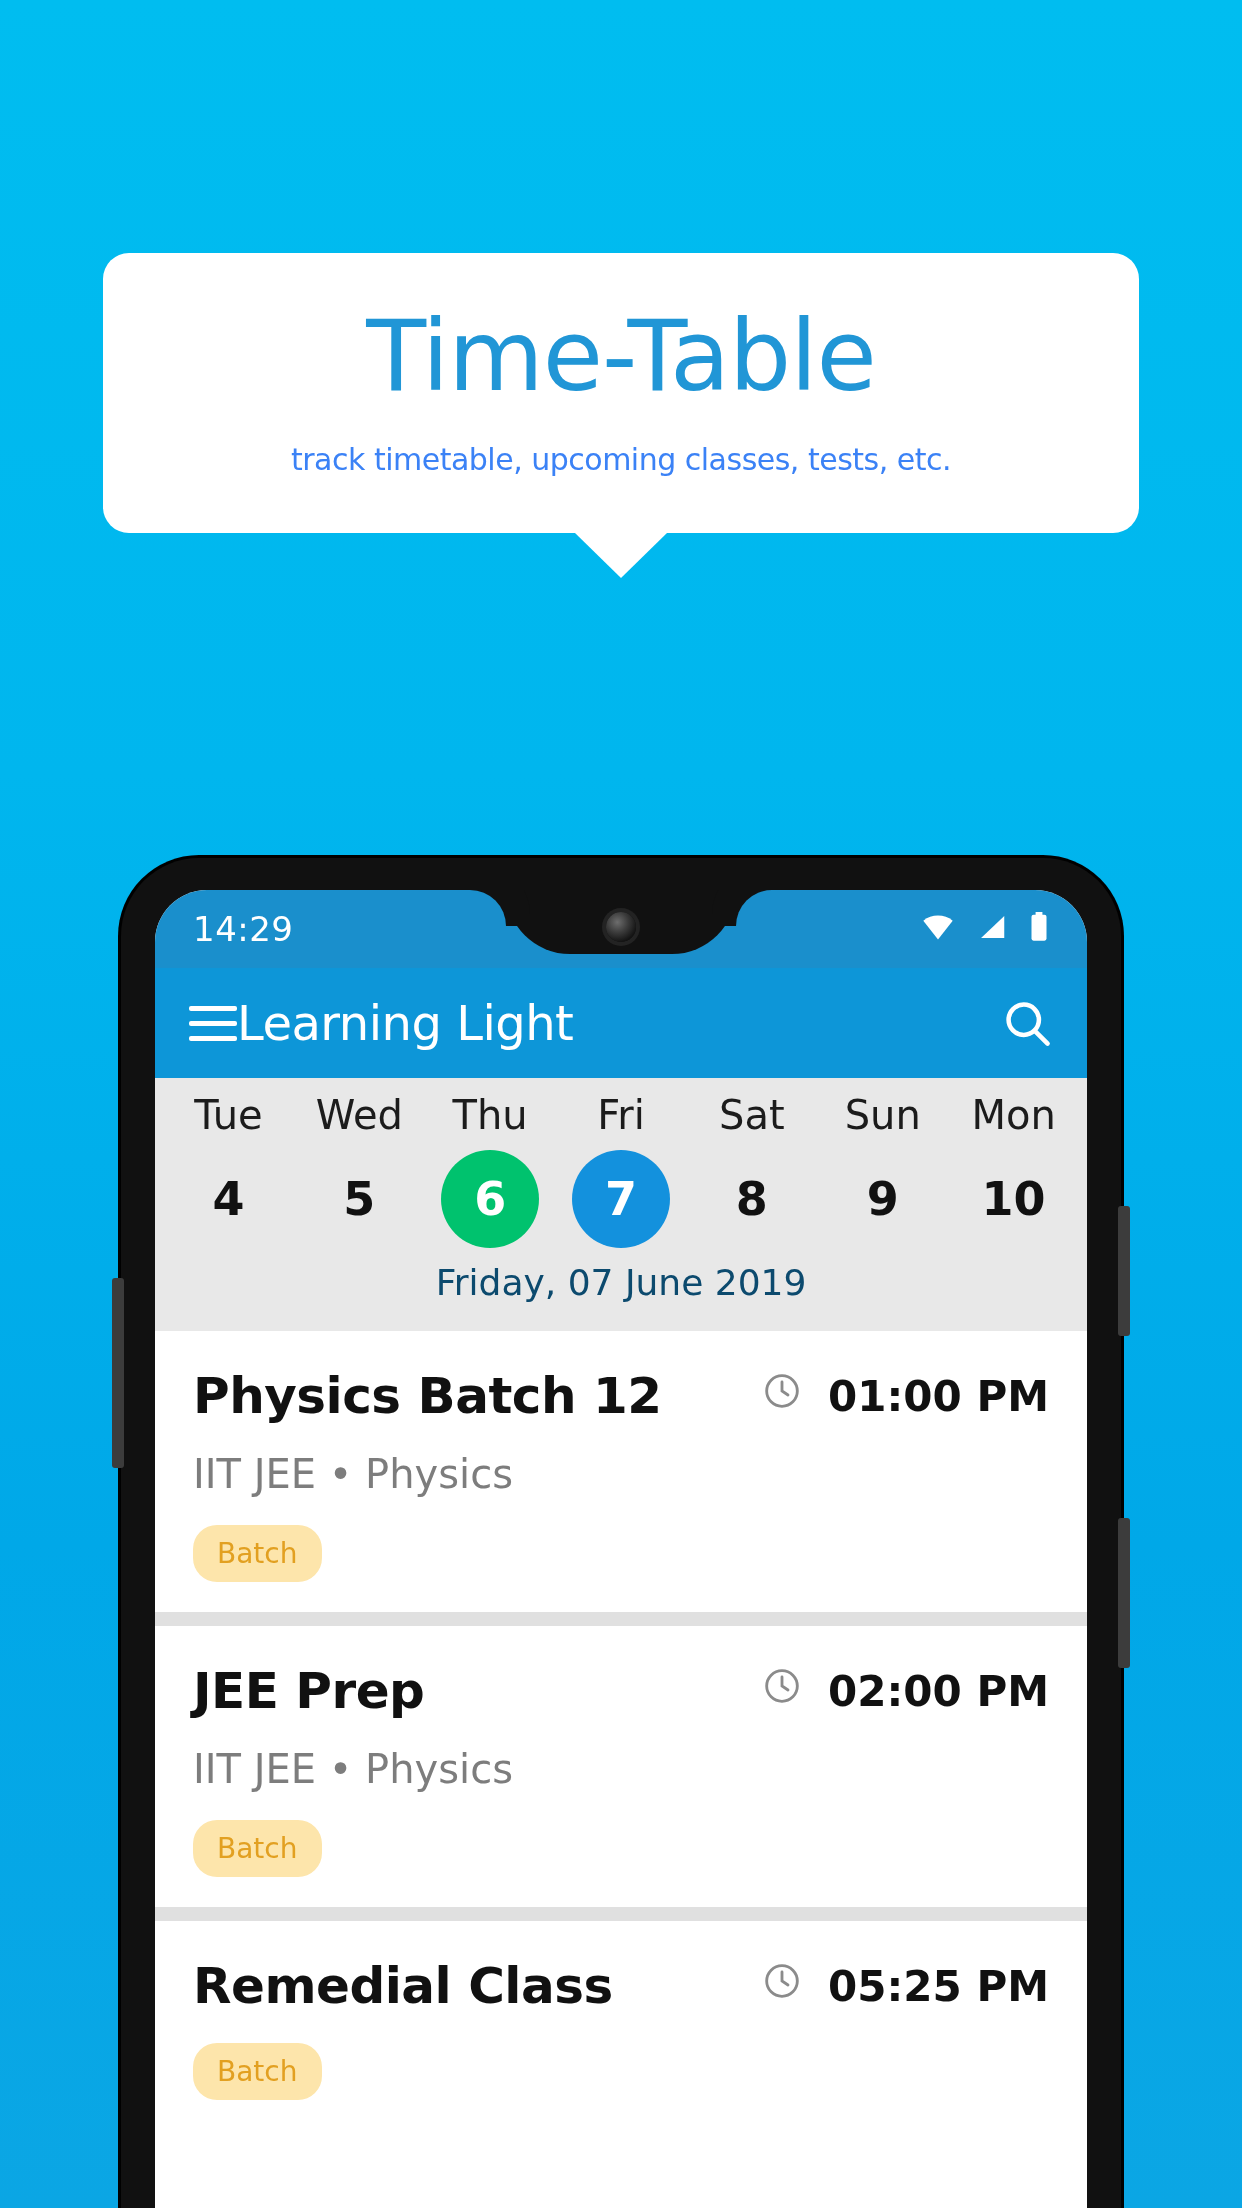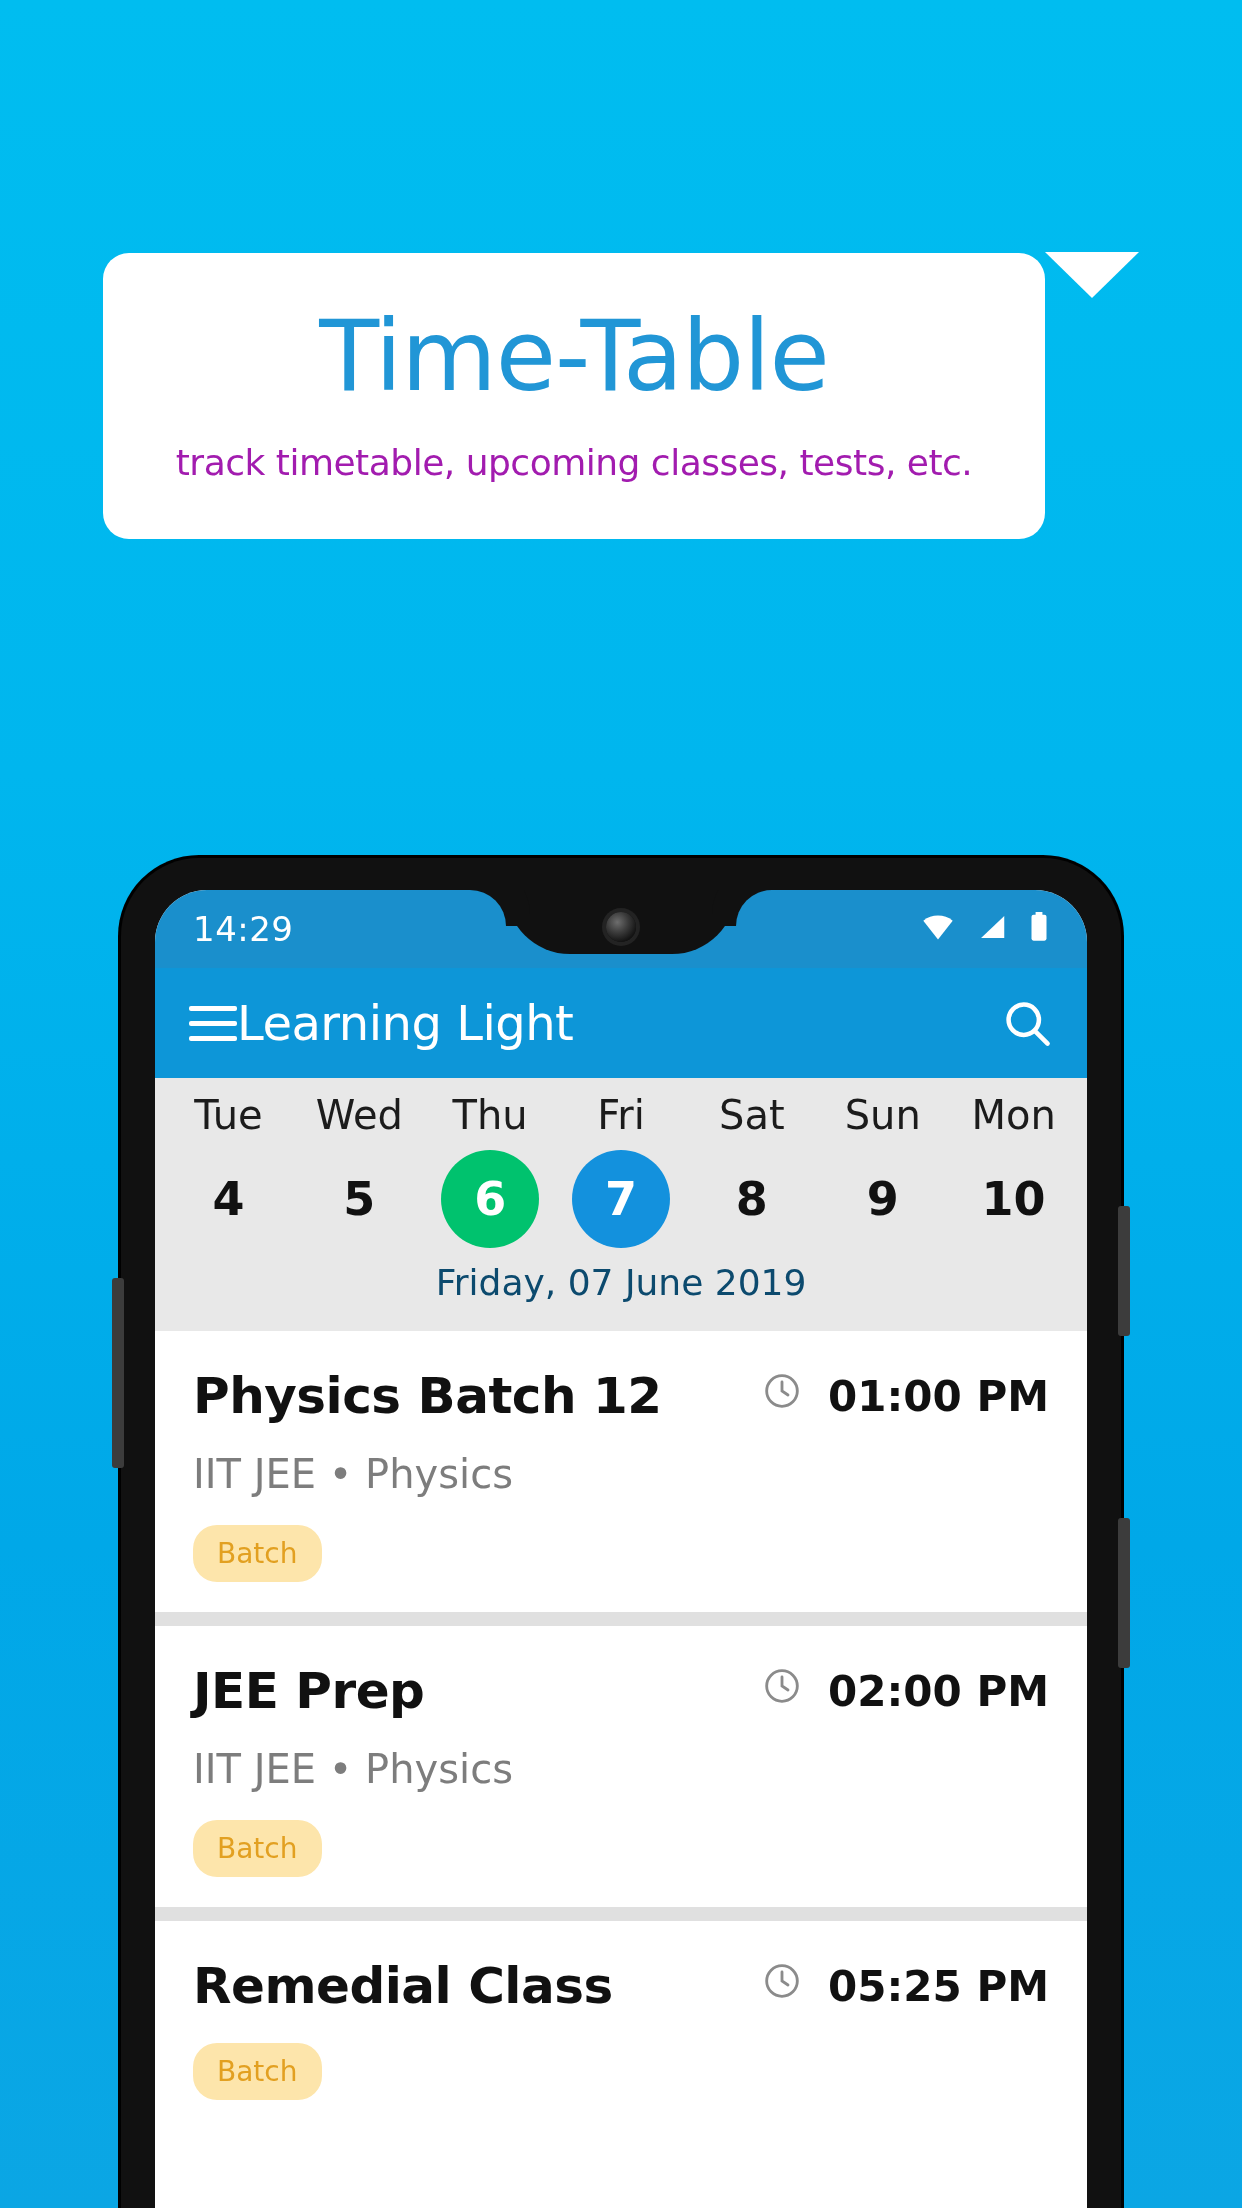--- a/index.html
+++ b/index.html
@@ -11,40 +11,40 @@
   body {
     background: linear-gradient(180deg, #00bdf0 0%, #00b6ee 35%, #00a8e8 70%, #0ba6e4 100%);
     position:relative;
   }
 
   
   .bubble-wrap {
     position:absolute;
     left:103px; top:253px;
     width:1036px;
-    display:flex; flex-direction:row; align-items:flex-start;
+    display:flex; flex-direction:column; align-items:center;
   }
   .bubble {
     width:100%;
     background:#ffffff;
     border-radius:26px;
     padding:52px 40px 56px;
     text-align:center;
   }
   .bubble-title {
     font-size:98px;
     line-height:1.05;
     color:#2196d6;
     font-weight:400;
     letter-spacing:-1px;
   }
   .bubble-sub {
     margin-top:34px;
-    font-size:36px;
-    color:#a21caf;
+    font-size:30px;
+    color:#3b82f6;
     font-weight:400;
     letter-spacing:-0.5px;
   }
   .bubble-tail {
     width:0; height:0;
     border-left:47px solid transparent;
     border-right:47px solid transparent;
     border-top:46px solid #ffffff;
     margin-top:-1px;
   }

